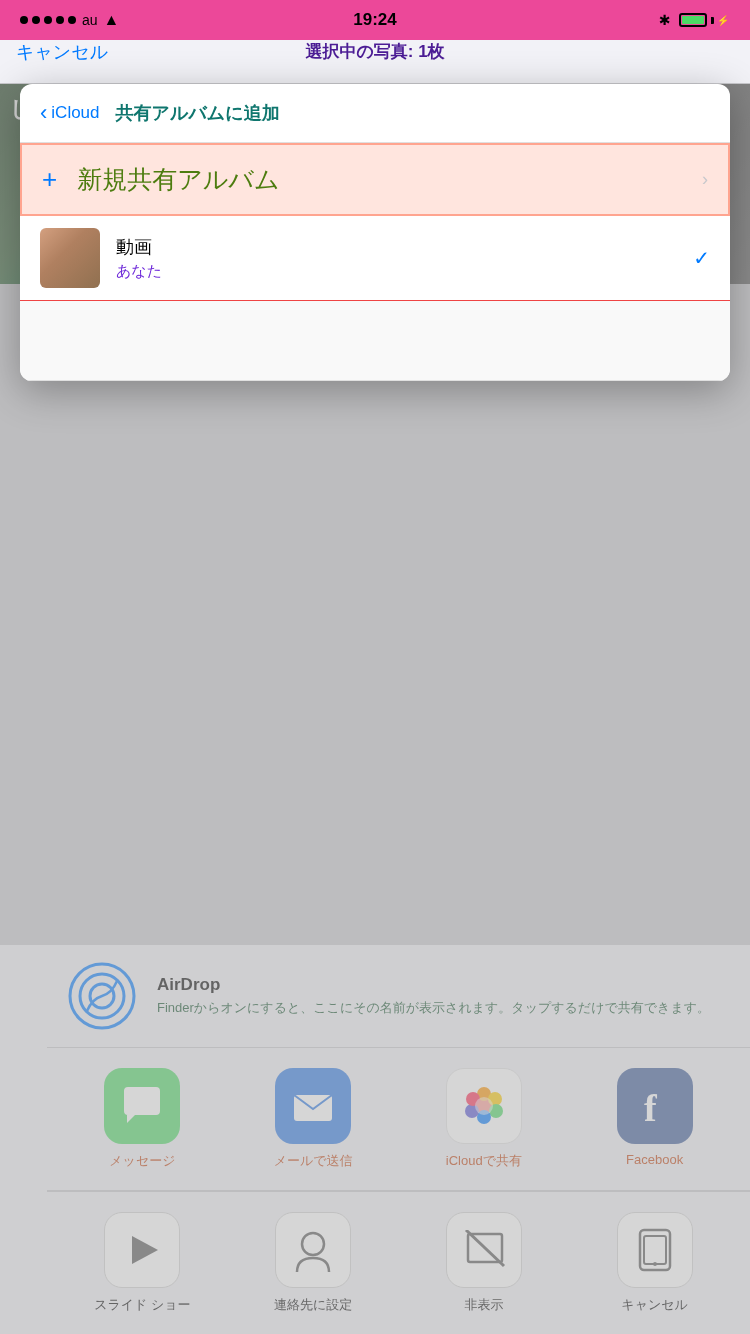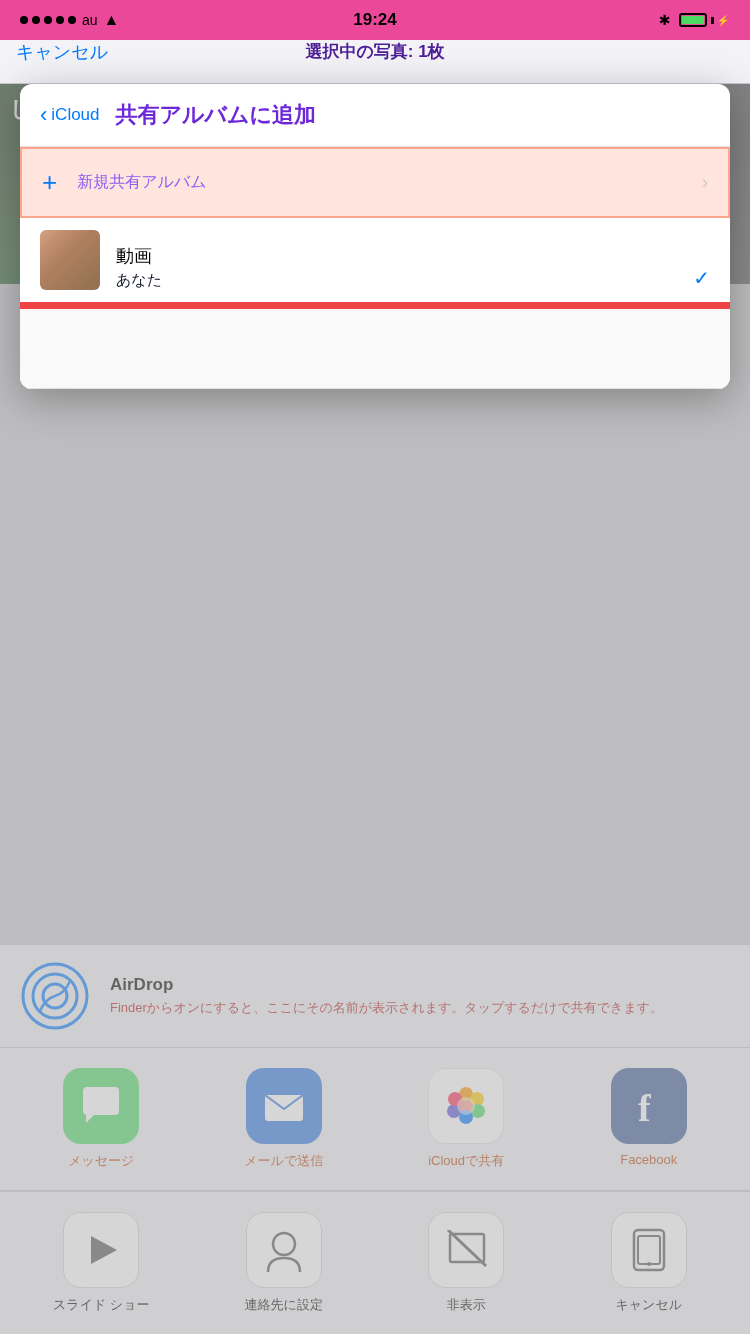--- a/index.html
+++ b/index.html
@@ -186,57 +186,57 @@
       color: #007aff;
       font-size: 17px;
       cursor: pointer;
       margin-right: 16px;
     }
     .chevron-left {
       font-size: 22px;
       margin-right: 4px;
     }
     .modal-title {
-      font-size: 22px;
+      font-size: 18px;
       font-weight: 600;
-      color: #6d28d9;
+      color: #0f766e;
     }
 
     
     .new-album-row {
       display: flex;
       align-items: center;
       padding: 18px 20px;
       background: rgba(255, 180, 160, 0.35);
       border: 2px solid rgba(255,120,90,0.6);
       cursor: pointer;
       position: relative;
     }
     .new-album-plus {
       font-size: 26px;
       color: #007aff;
       margin-right: 20px;
       font-weight: 300;
     }
     .new-album-label {
-      font-size: 16px;
-      color: #8b5cf6;
+      font-size: 25px;
+      color: #4d7c0f;
       flex: 1;
     }
     .new-album-chevron {
       font-size: 18px;
       color: #c8c8cc;
     }
 
     
     .album-row {
       display: flex;
-      align-items: flex-end;
+      align-items: center;
       padding: 12px 20px;
-      border-bottom: 7px solid #ef4444;
+      border-bottom: 1px solid #ef4444;
       cursor: pointer;
     }
     .album-thumb {
       width: 60px;
       height: 60px;
       border-radius: 6px;
       background: linear-gradient(135deg, #e8d0c0, #c0a080);
       margin-right: 16px;
       overflow: hidden;
       position: relative;
@@ -249,21 +249,21 @@
     .album-info {
       flex: 1;
     }
     .album-name {
       font-size: 18px;
       color: #000;
       font-weight: 500;
     }
     .album-owner {
       font-size: 15px;
-      color: #0f172a;
+      color: #6d28d9;
       margin-top: 3px;
     }
     .checkmark {
       color: #007aff;
       font-size: 20px;
     }
 
     
     .modal-empty {
       height: 80px;
@@ -272,20 +272,21 @@
     }
 
     
     .share-sheet {
       position: absolute;
       bottom: 0;
       left: 0;
       width: 750px;
       background: rgba(240,240,245,0.97);
       z-index: 5;
+      padding-left: 47px;
     }
 
     
     .airdrop-section {
       padding: 16px 20px;
       display: flex;
       align-items: center;
       gap: 20px;
       border-bottom: 1px solid #c8c8cc;
     }
@@ -299,21 +300,21 @@
     .airdrop-text-block {
       flex: 1;
     }
     .airdrop-title {
       font-size: 17px;
       font-weight: 600;
       color: #000;
     }
     .airdrop-desc {
       font-size: 13px;
-      color: #b91c1c;
+      color: #14532d;
       margin-top: 4px;
       line-height: 1.4;
     }
 
     
     .app-icons-row {
       display: flex;
       padding: 20px 10px;
       gap: 0;
       border-bottom: 1px solid #c8c8cc;

